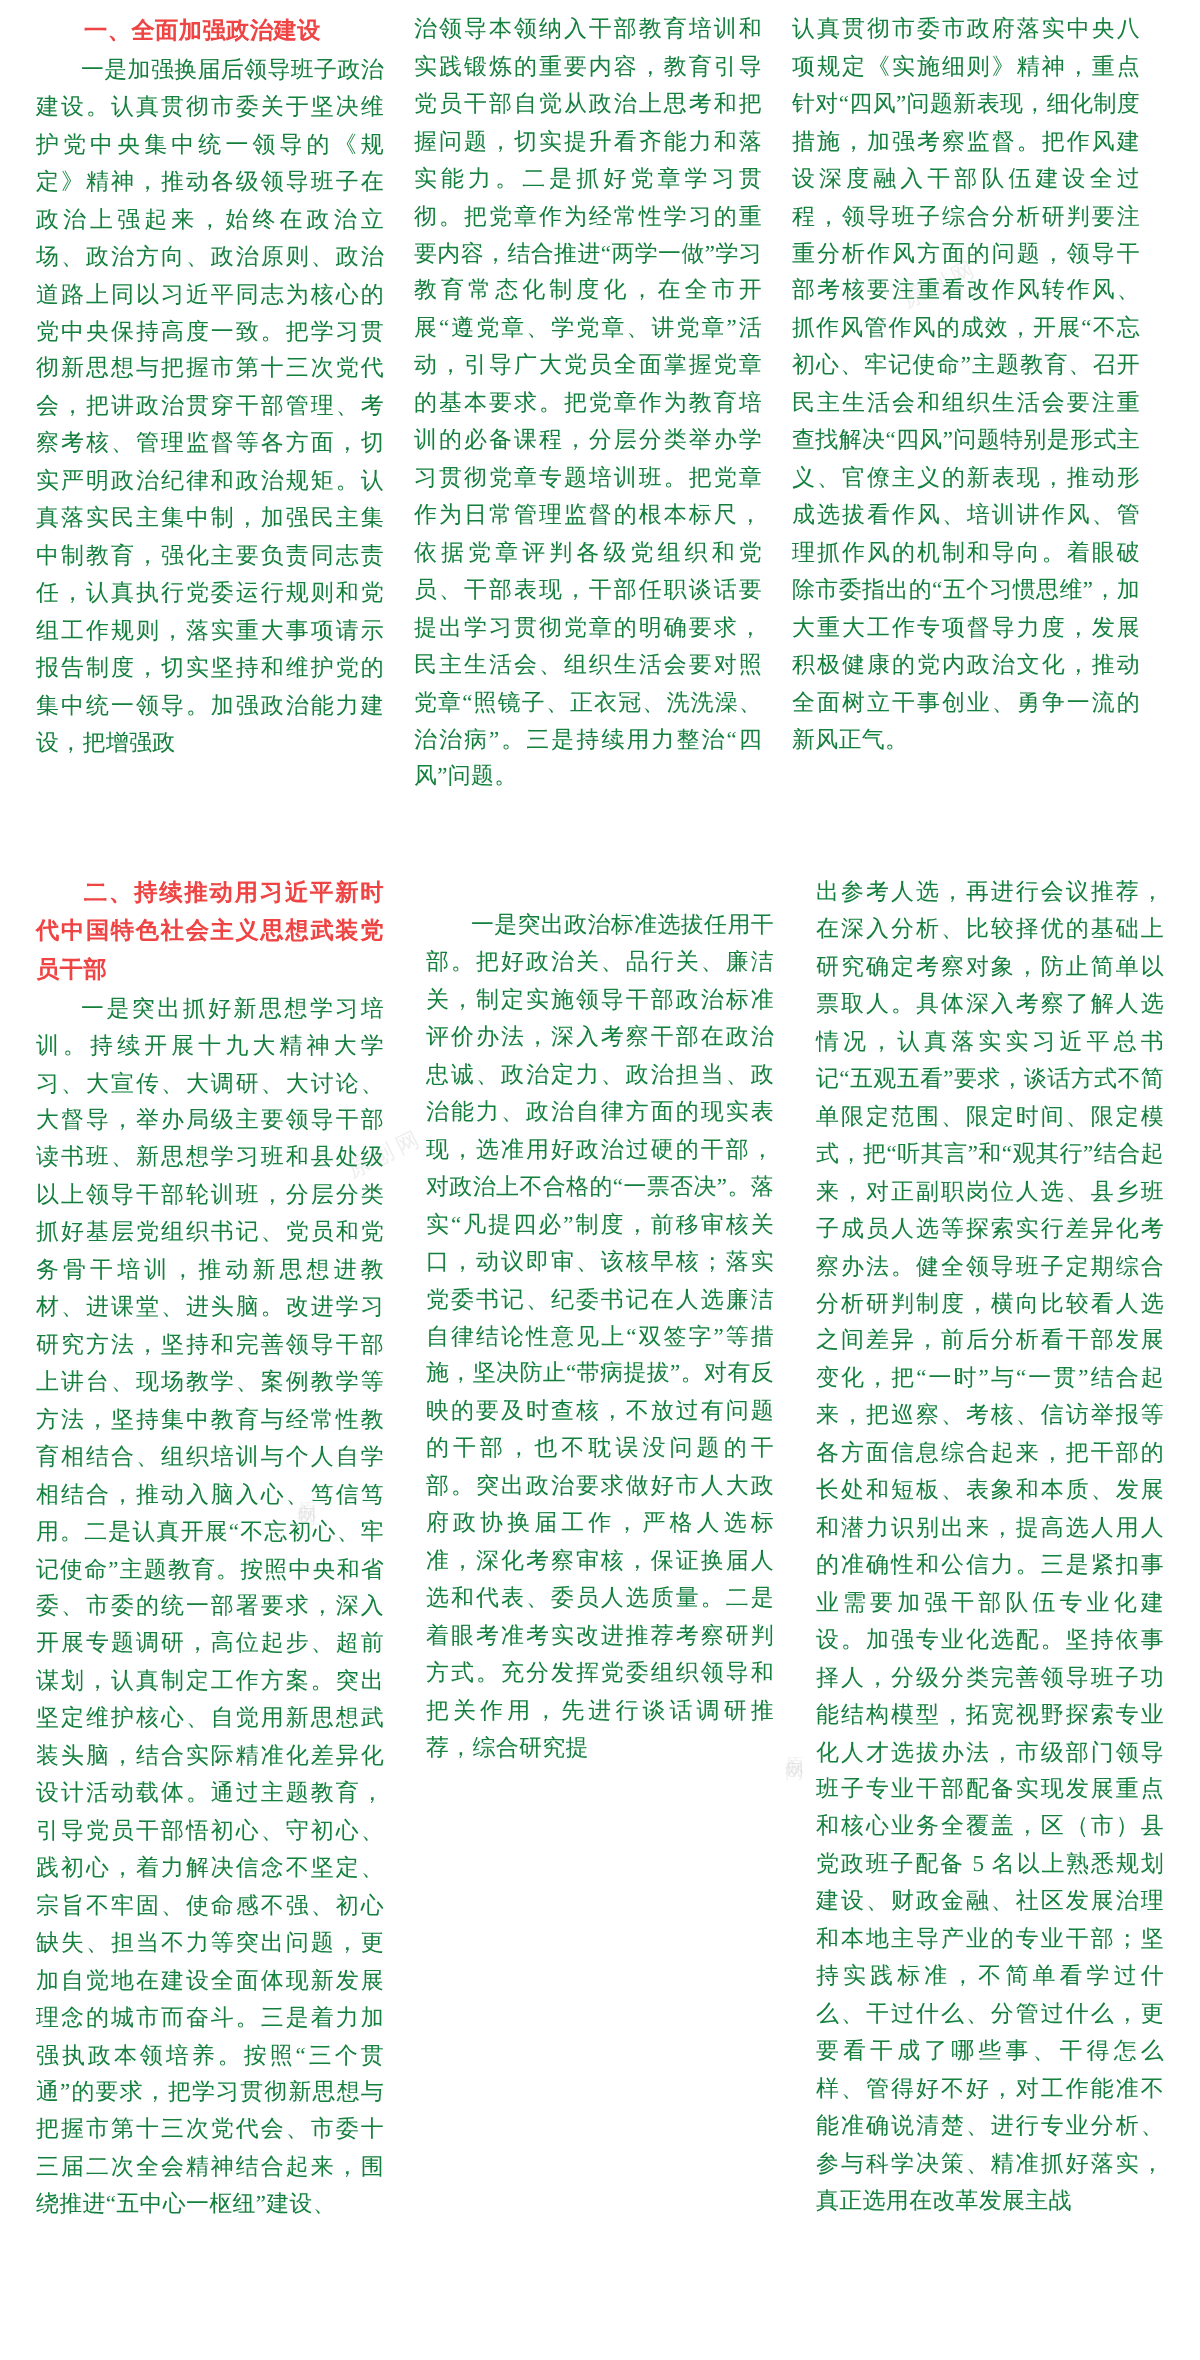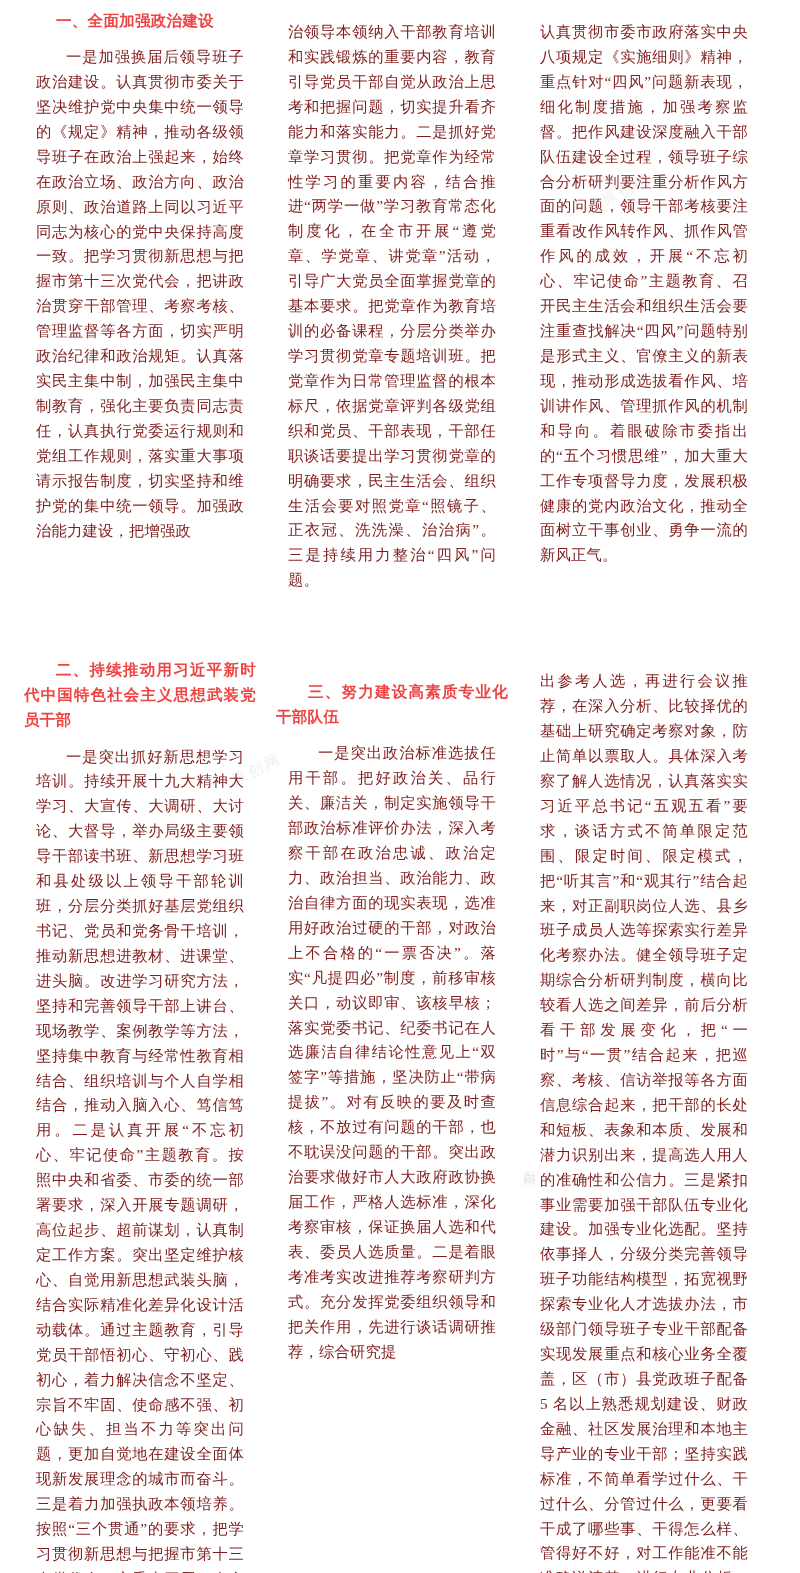--- a/index.html
+++ b/index.html
@@ -22,48 +22,48 @@
 
   
   .block {
     position: relative;
     display: flex;
     gap: 0px;
     padding: 0 14px;
     box-sizing: border-box;
   }
   .block-1 { padding-top: 8px; }
-  .block-2 { padding-top: 18px; }
+  .block-2 { padding-top: 18px; justify-content: space-between; }
 
   .col {
     width: 252px;
     box-sizing: border-box;
     padding: 0 10px;
   }
 
   .heading {
     color: #ef4444;
     font-weight: bold;
     font-size: 15.5px;
     line-height: 1.62;
     text-align: justify;
     text-indent: 32px;
     margin: 0 0 2px 0;
     letter-spacing: 0.3px;
   }
 
   p.para {
-    margin: 12px;
+    margin: 0;
     font-size: 15.3px;
     line-height: 1.63;
     text-align: justify;
     text-justify: inter-ideograph;
     text-indent: 30px;
     letter-spacing: 0.2px;
-    color: #7f1d1d;
+    color: #15803d;
   }
   p.cont {
     text-indent: 0;
   }
 
   
   .band {
     height: 34px;
     width: 100%;
   }
@@ -127,21 +127,20 @@
 
   <div class="band"></div>
 
   <div class="block block-2">
     <div class="col">
       <div class="heading">二、持续推动用习近平新时代中国特色社会主义思想武装党员干部</div>
       <p class="para">一是突出抓好新思想学习培训。持续开展十九大精神大学习、大宣传、大调研、大讨论、大督导，举办局级主要领导干部读书班、新思想学习班和县处级以上领导干部轮训班，分层分类抓好基层党组织书记、党员和党务骨干培训，推动新思想进教材、进课堂、进头脑。改进学习研究方法，坚持和完善领导干部上讲台、现场教学、案例教学等方法，坚持集中教育与经常性教育相结合、组织培训与个人自学相结合，推动入脑入心、笃信笃用。二是认真开展“不忘初心、牢记使命”主题教育。按照中央和省委、市委的统一部署要求，深入开展专题调研，高位起步、超前谋划，认真制定工作方案。突出坚定维护核心、自觉用新思想武装头脑，结合实际精准化差异化设计活动载体。通过主题教育，引导党员干部悟初心、守初心、践初心，着力解决信念不坚定、宗旨不牢固、使命感不强、初心缺失、担当不力等突出问题，更加自觉地在建设全面体现新发展理念的城市而奋斗。三是着力加强执政本领培养。按照“三个贯通”的要求，把学习贯彻新思想与把握市第十三次党代会、市委十三届二次全会精神结合起来，围绕推进“五中心一枢纽”建设、</p>
     </div>
     <div class="col">
       <div style="height:22px"></div>
-      <div class="heading">三、努力建设高素质专业化干部队伍</div>
       <p class="para">一是突出政治标准选拔任用干部。把好政治关、品行关、廉洁关，制定实施领导干部政治标准评价办法，深入考察干部在政治忠诚、政治定力、政治担当、政治能力、政治自律方面的现实表现，选准用好政治过硬的干部，对政治上不合格的“一票否决”。落实“凡提四必”制度，前移审核关口，动议即审、该核早核；落实党委书记、纪委书记在人选廉洁自律结论性意见上“双签字”等措施，坚决防止“带病提拔”。对有反映的要及时查核，不放过有问题的干部，也不耽误没问题的干部。突出政治要求做好市人大政府政协换届工作，严格人选标准，深化考察审核，保证换届人选和代表、委员人选质量。二是着眼考准考实改进推荐考察研判方式。充分发挥党委组织领导和把关作用，先进行谈话调研推荐，综合研究提</p>
     </div>
     <div class="col">
       <p class="para cont">出参考人选，再进行会议推荐，在深入分析、比较择优的基础上研究确定考察对象，防止简单以票取人。具体深入考察了解人选情况，认真落实实习近平总书记“五观五看”要求，谈话方式不简单限定范围、限定时间、限定模式，把“听其言”和“观其行”结合起来，对正副职岗位人选、县乡班子成员人选等探索实行差异化考察办法。健全领导班子定期综合分析研判制度，横向比较看人选之间差异，前后分析看干部发展变化，把“一时”与“一贯”结合起来，把巡察、考核、信访举报等各方面信息综合起来，把干部的长处和短板、表象和本质、发展和潜力识别出来，提高选人用人的准确性和公信力。三是紧扣事业需要加强干部队伍专业化建设。加强专业化选配。坚持依事择人，分级分类完善领导班子功能结构模型，拓宽视野探索专业化人才选拔办法，市级部门领导班子专业干部配备实现发展重点和核心业务全覆盖，区（市）县党政班子配备 5 名以上熟悉规划建设、财政金融、社区发展治理和本地主导产业的专业干部；坚持实践标准，不简单看学过什么、干过什么、分管过什么，更要看干成了哪些事、干得怎么样、管得好不好，对工作能准不能准确说清楚、进行专业分析、参与科学决策、精准抓好落实，真正选用在改革发展主战</p>
     </div>
   </div>
 
   <div class="footer">
     
     

